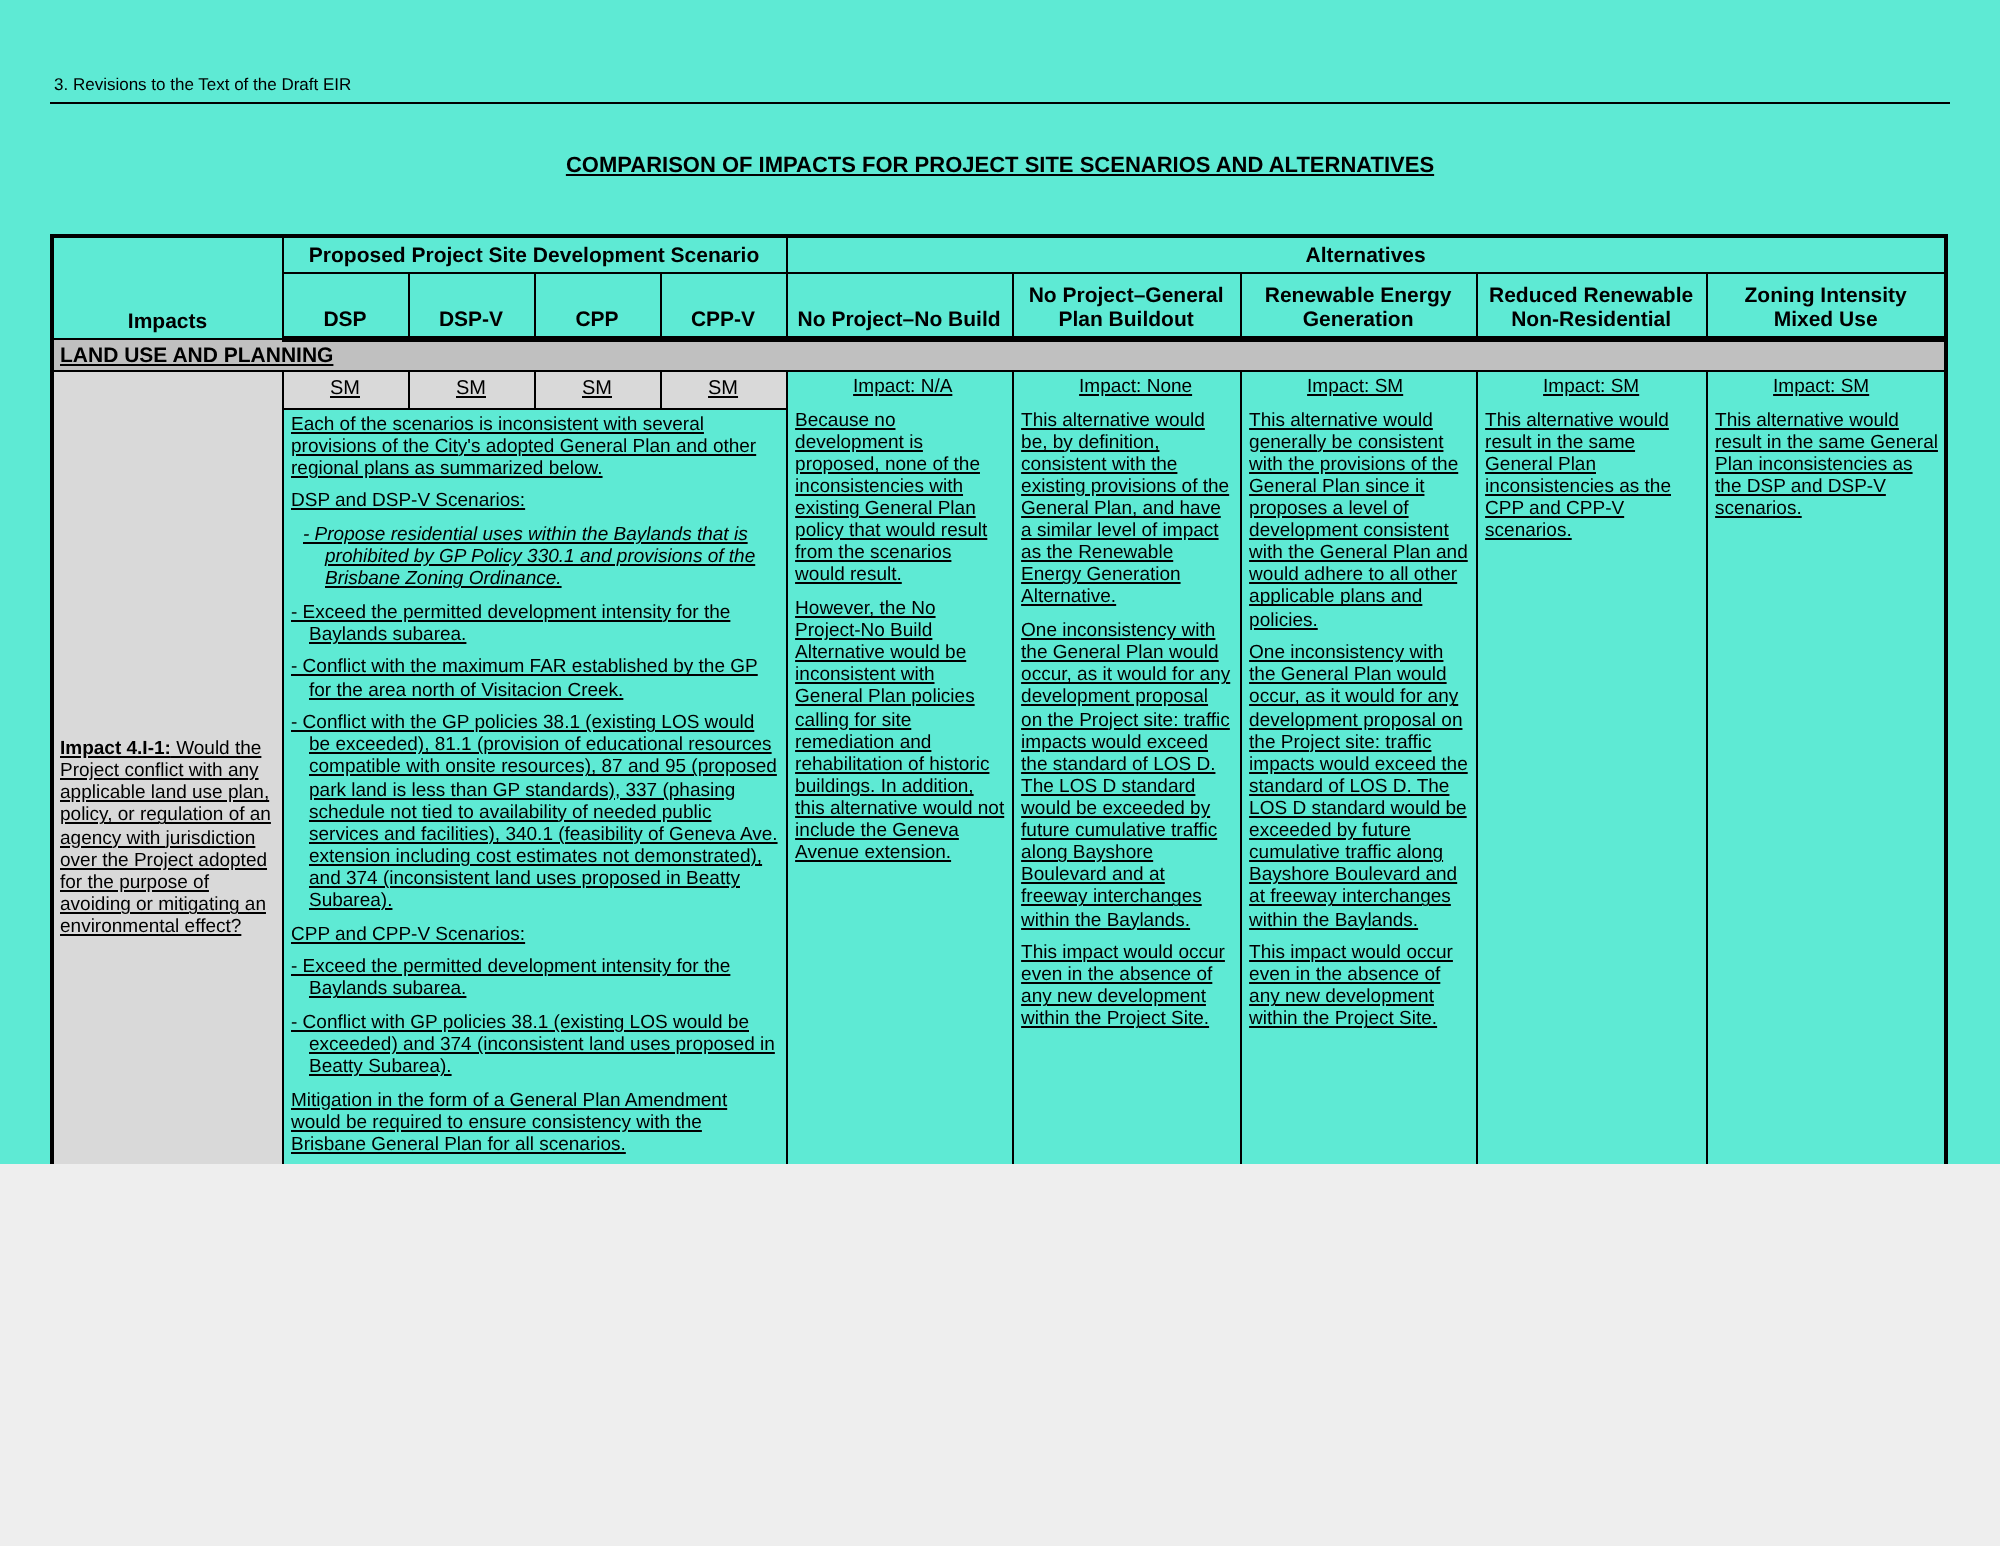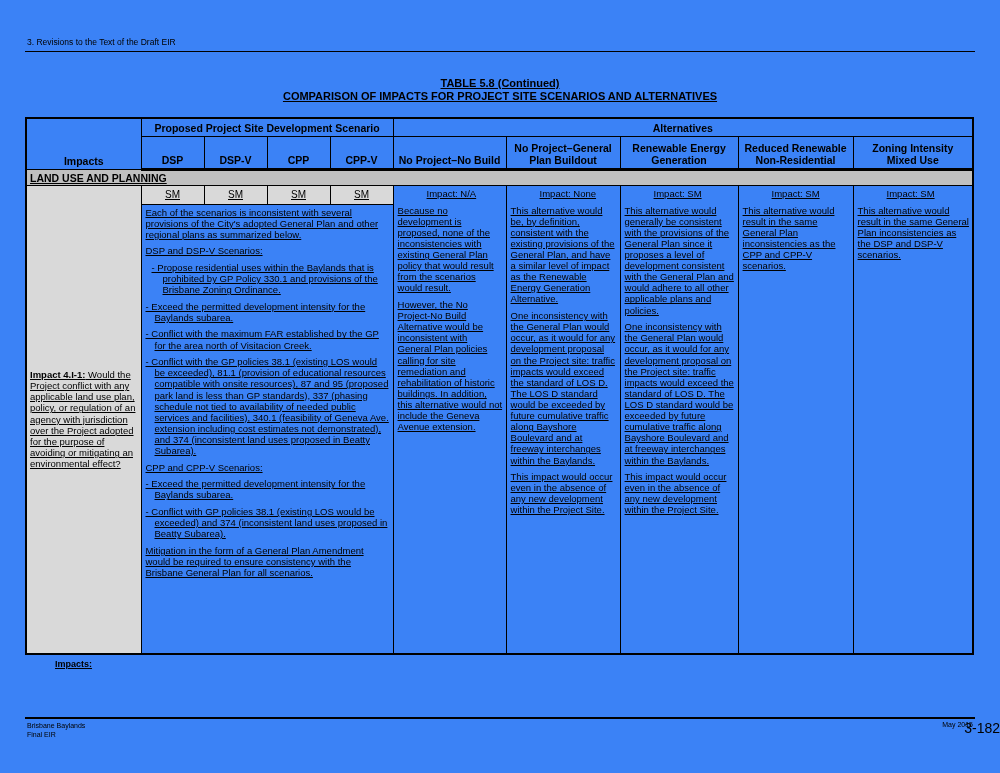--- a/index.html
+++ b/index.html
@@ -1,18 +1,18 @@
 <!DOCTYPE html>
 <html><head>
 <meta charset="utf-8">
 <style>
   * { margin:0; padding:0; box-sizing:border-box; }
   html,body { background:#eee; }
   .page {
-    position:relative; width:1000px; height:773px; background:#3b82f6;
+    position:relative; width:1000px; height:582px; background:#5eead4;
     font-family:"Liberation Sans", sans-serif; color:#000; overflow:hidden;
   }
   
   .runhead { position:absolute; left:27px; top:37px; font-size:8.5px; }
   .runhead-rule { position:absolute; left:25px; top:51px; width:950px; height:1px; background:#000; }
   
   .title-block { position:absolute; left:0; top:77px; width:100%; text-align:center; font-weight:bold; font-size:11px; line-height:1.18; }
   .title-block div { text-decoration:underline; }
   
   table.tbl { position:absolute; left:25px; top:117px; width:947px; border-collapse:collapse; table-layout:fixed; border:2px solid #000; }
@@ -25,41 +25,40 @@
   tr.r-sm { height:19px; }
   tr.r-body { height:450px; }
   td.section-band { background:#c0c0c0; font-size:10.5px; font-weight:bold; text-decoration:underline; vertical-align:middle;margin-top:46px; }
   td.impact-desc { background:#d9d9d9; vertical-align:middle; font-size:9.5px; line-height:1.18; text-decoration:underline; }
   td.impact-desc .lbl { font-weight:bold; }
   td.sm-cell { background:#d9d9d9; font-size:10px; text-align:center; vertical-align:middle; text-decoration:underline;margin-top:32px; }
   td.detail-cell, td.alt-cell { vertical-align:top; font-size:9.5px; line-height:1.17; text-decoration:underline; padding:2px 3px 2px 4px; }
   .impact-line { margin-bottom:6px;padding-left:29px; }
   .para { margin-bottom:5.5px; }
   .para.b  { padding-left:9px;  text-indent:-9px; }
-  .para.b1 { padding-left:17px; text-indent:-11px; }
+  .para.b1 { padding-left:17px; text-indent:-11px;font-style:italic; }
   
   .legend { position:absolute; left:27px; top:659px; font-size:8.5px; line-height:1.3; }
   .legend-title { font-weight:bold; text-decoration:underline; margin-bottom:4px; font-size:9px;margin-left:28px; }
   .legend-grid { display:grid; grid-template-columns:183px 208px auto; row-gap:1px; }
   
   .footer-rule { position:absolute; left:25px; top:717px; width:950px; height:2px; background:#000; }
   .footer-left { position:absolute; left:27px; top:721px; font-size:7px; line-height:1.35; }
   .footer-center { position:absolute; left:0; top:720px; width:100%; text-align:right; font-size:14px; }
   .footer-right { position:absolute; right:27px; top:721px; font-size:7px; }
 </style>
 </head>
 <body>
 
 <div class="page">
 
   <div class="runhead">3. Revisions to the Text of the Draft EIR</div>
   <div class="runhead-rule"></div>
 
   <div class="title-block">
-    <div>TABLE 5.8 (Continued)</div>
     <div>COMPARISON OF IMPACTS FOR PROJECT SITE SCENARIOS AND ALTERNATIVES</div>
   </div>
 
   <table class="tbl">
     <colgroup>
       <col style="width:115px">
         <col style="width:63px">
         <col style="width:63px">
         <col style="width:63px">
         <col style="width:63px">

